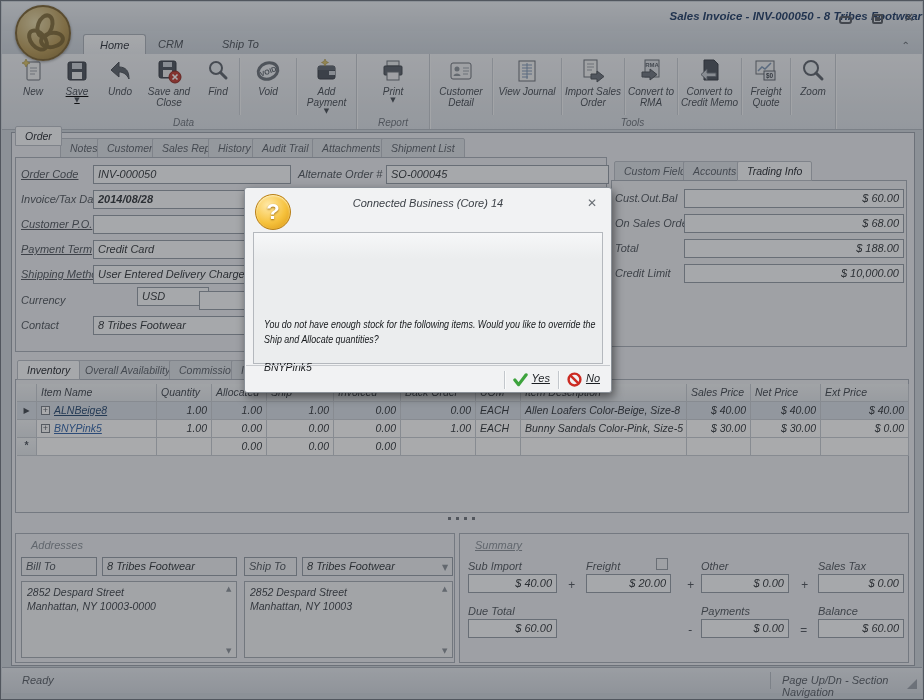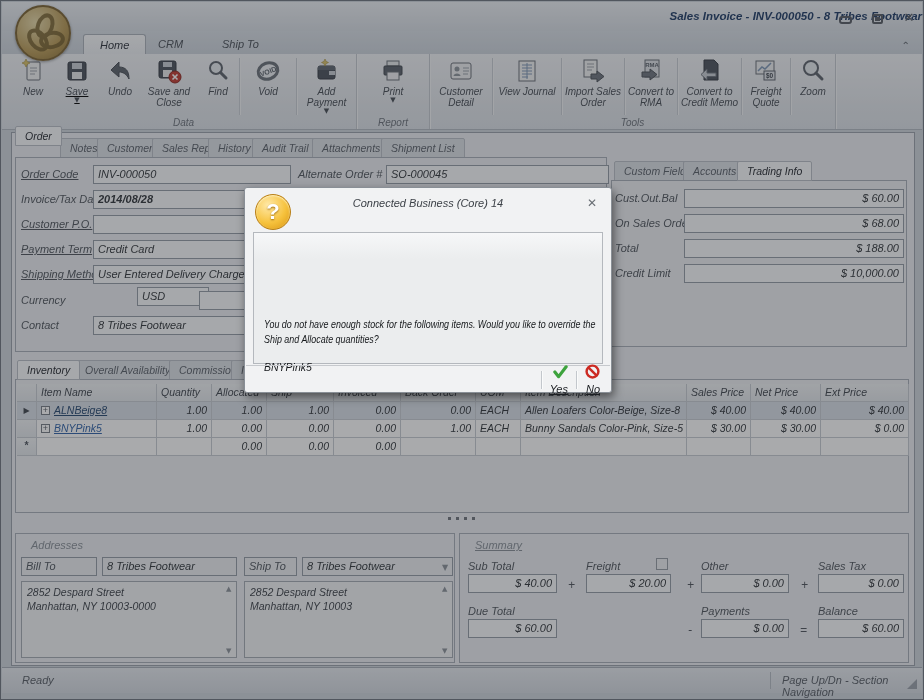--- a/index.html
+++ b/index.html
@@ -94,21 +94,21 @@
   #dlg-title{left:0;right:0;top:9px;text-align:center;font-size:11px;color:#3c4147;}
   #dlg-close{right:14px;top:8px;font-family:"DejaVu Sans",sans-serif;font-style:normal;
     font-weight:bold;font-size:12px;color:#6a6f75;}
   #dlg-body{left:8px;top:44px;width:350px;height:132px;border:1px solid #b4b8bd;
     background:linear-gradient(#f6f7f8,#ebedee 20%);}
   #dlg-msg{left:10px;top:84px;width:394px;font-size:10.5px;line-height:15px;color:#15181b;
     transform:scaleX(.85);transform-origin:0 0;}
   #dlg-item{left:10px;top:128px;font-size:10.5px;color:#15181b;}
   #dlg-strip{left:1px;right:1px;top:177px;height:28px;border-top:1px solid #c6c9cd;
     display:flex;align-items:center;justify-content:flex-end;padding-right:10px;gap:8px;}
-  .dbtn{display:flex;align-items:flex-end;gap:4px;font-size:11px;color:#1c1f23;flex-direction:column;}
+  .dbtn{display:flex;align-items:flex-start;gap:4px;font-size:11px;color:#1c1f23;}
   .dbtn span{text-decoration:underline;}
   .dsep{width:1px;height:18px;background:#c3c7cc;box-shadow:1px 0 0 #fafbfb;}
 </style>
 </head>
 <body>
 
 <div id="win">
 
   <div id="titlebar" class="abs">
     <div id="title-text" class="abs">Sales Invoice - INV-000050 - 8 Tribes Footwear</div>
@@ -413,21 +413,21 @@
   <div class="fld" style="left:301px;top:556px;width:151px;background:#eef1f4;">8 Tribes Footwear</div>
   <div class="miniarrow" style="left:441px;top:562px;font-size:8px;">▼</div>
   <div class="ta" style="left:243px;top:580px;width:209px;height:77px;">2852 Despard Street
 Manhattan, NY 10003</div>
   <div class="miniarrow" style="left:441px;top:584px;">▲</div>
   <div class="miniarrow" style="left:441px;top:646px;">▼</div>
 
   <div class="groupbox" style="left:458px;top:532px;width:450px;height:130px;"></div>
   <div class="gcaption" style="left:474px;top:538px;text-decoration:underline;">Summary</div>
 
-  <div class="lbl" style="left:467px;top:559px;">Sub Total</div>
+  <div class="lbl" style="left:467px;top:559px;">Sub Import</div>
   <div class="fld money" style="left:467px;top:573px;width:89px;">$ 40.00</div>
   <div class="op" style="left:567px;top:577px;">+</div>
   <div class="lbl" style="left:585px;top:559px;">Freight</div>
   <div class="chk" style="left:655px;top:557px;"></div>
   <div class="fld money" style="left:585px;top:573px;width:85px;">$ 20.00</div>
   <div class="op" style="left:686px;top:577px;">+</div>
   <div class="lbl" style="left:700px;top:559px;">Other</div>
   <div class="fld money" style="left:700px;top:573px;width:88px;">$ 0.00</div>
   <div class="op" style="left:800px;top:577px;">+</div>
   <div class="lbl" style="left:817px;top:559px;">Sales Tax</div>

